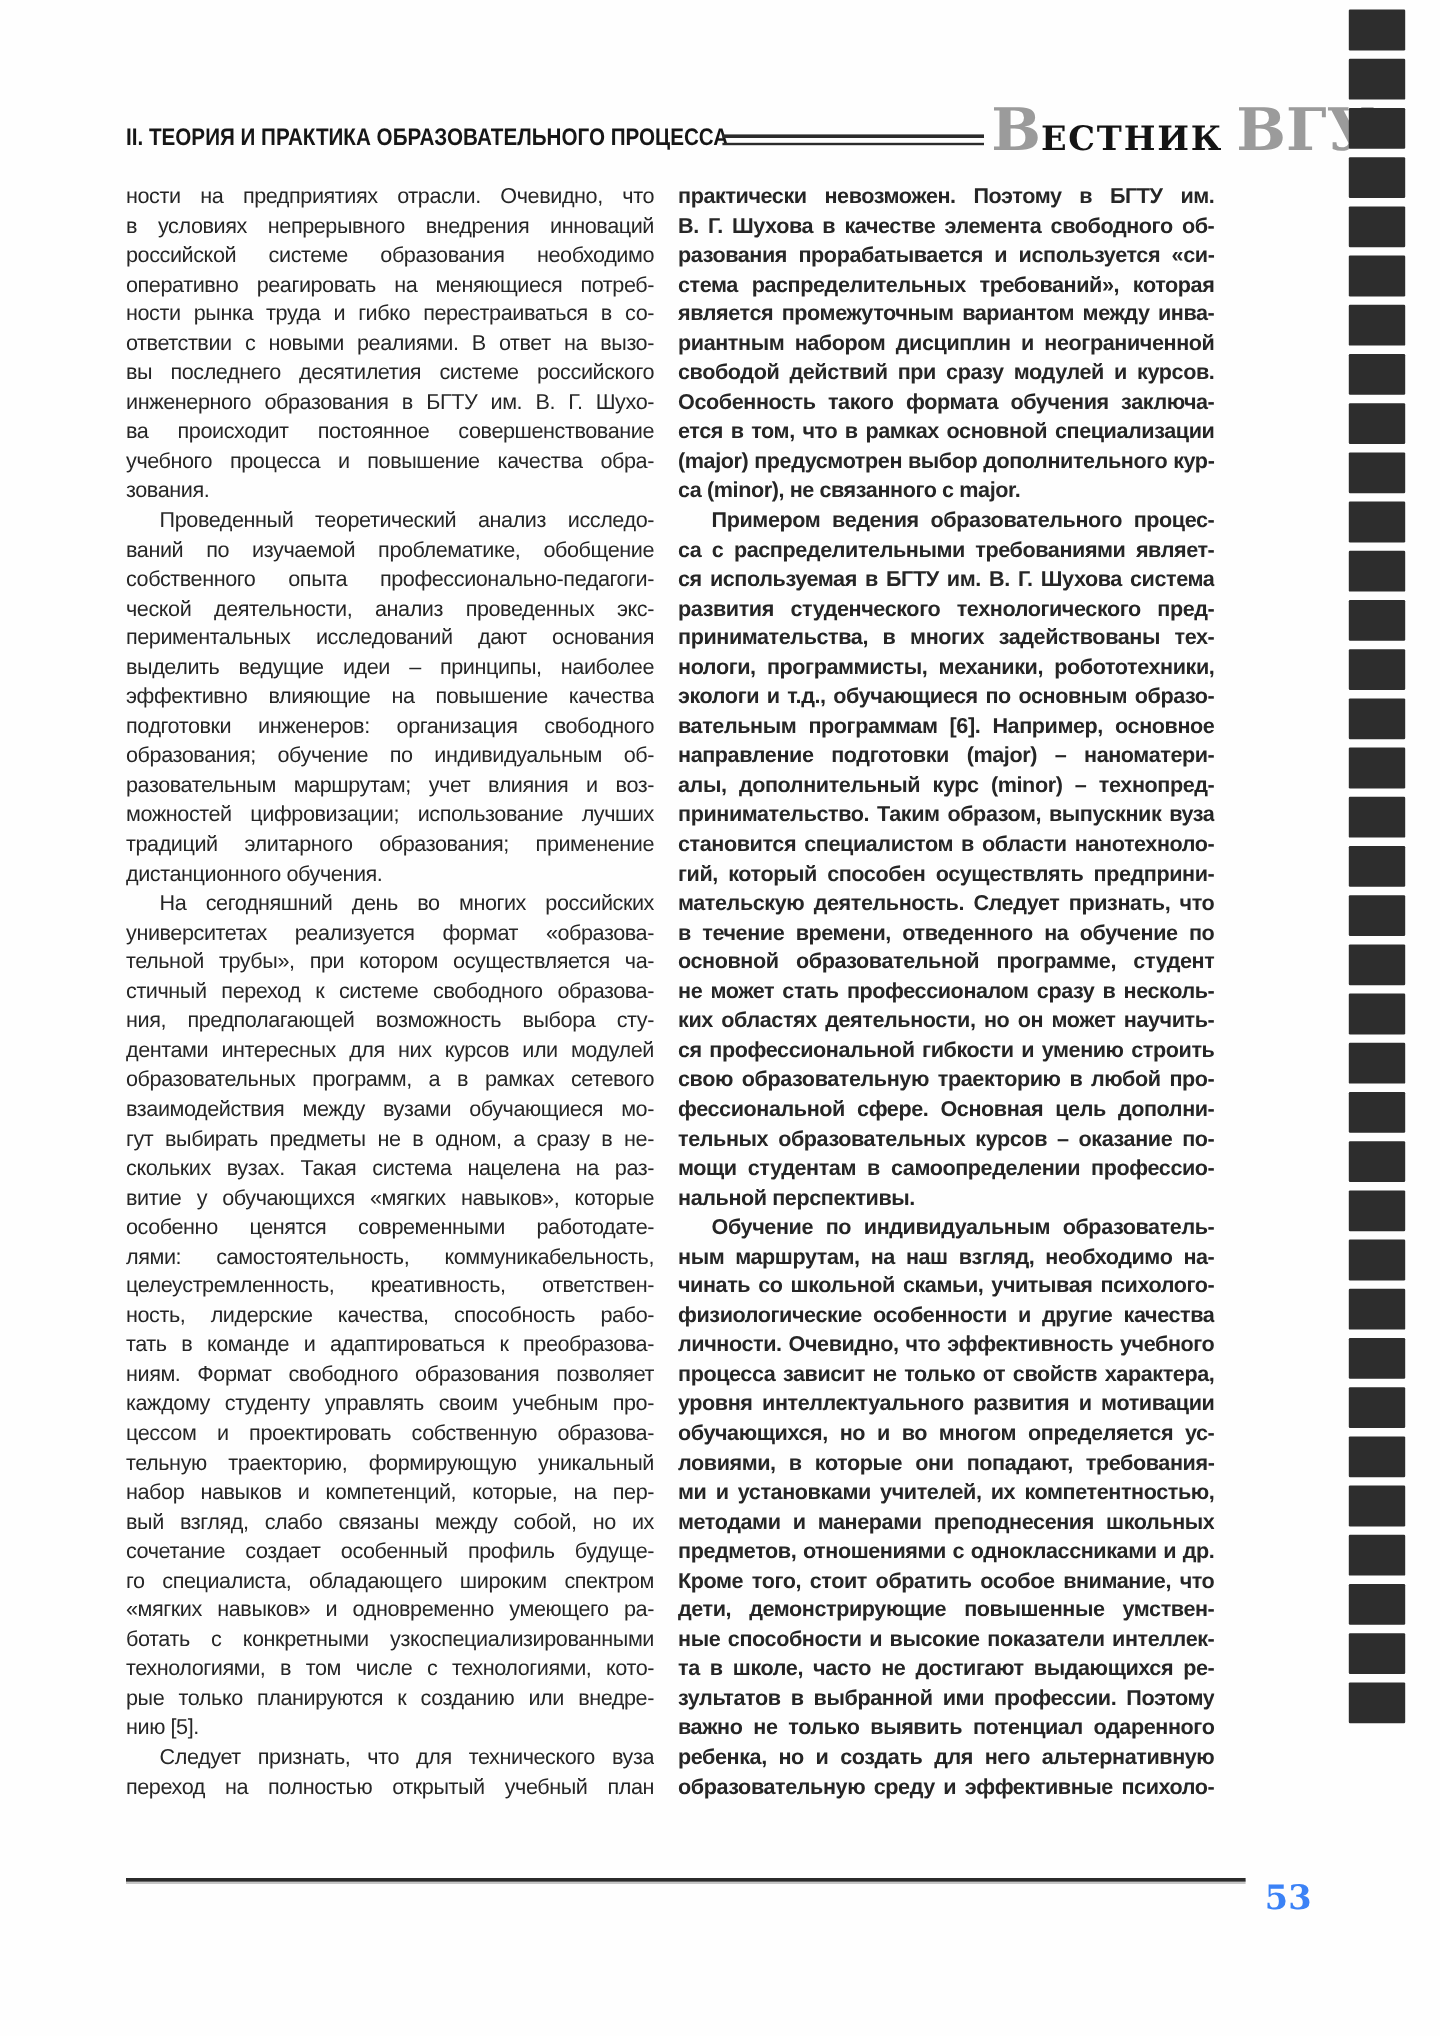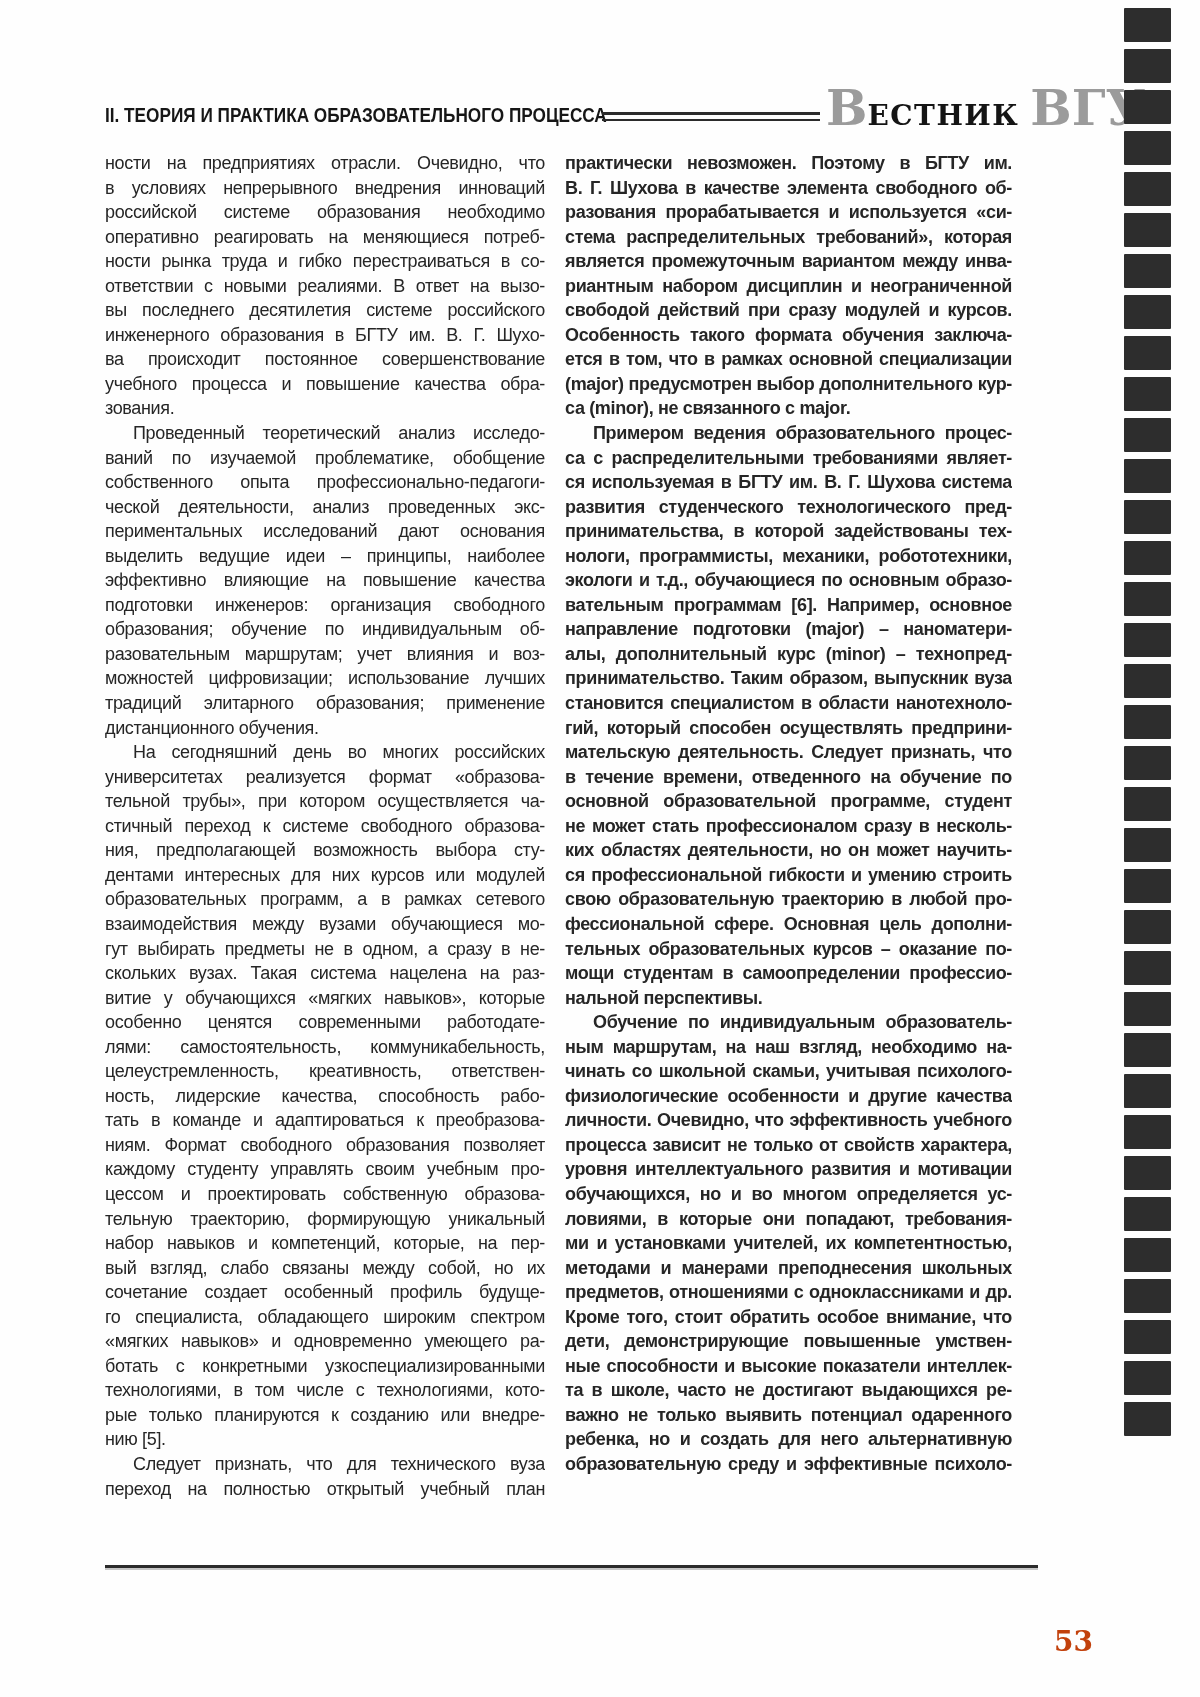--- a/index.html
+++ b/index.html
@@ -73,24 +73,24 @@
   }
   .edge-block{height:34px;width:47px;border-radius:1px;}
   
   .footer-rule{
     position:absolute;left:105px;top:1565px;
     width:933px;height:3px;
     background:var(--rule);
     box-shadow:0 2px 0 rgba(0,0,0,.22);
   }
   .page-number{
-    position:absolute;left:1054px;top:1628px;
+    position:absolute;left:1054px;top:1568px;
     font-family:"DejaVu Serif",serif;
     font-weight:700;font-size:28px;line-height:1;
-    color:#c2410c;
+    color:#3b82f6;
   }
 </style>
 </head>
 <body>
 
 <div class="page">
 
   <header>
     <span class="section-title">II. ТЕОРИЯ И ПРАКТИКА ОБРАЗОВАТЕЛЬНОГО ПРОЦЕССА</span>
     <span class="header-divider"></span>
@@ -168,21 +168,21 @@
         <div class="line">риантным набором дисциплин и неограниченной</div>
         <div class="line">свободой действий при сразу модулей и курсов.</div>
         <div class="line">Особенность такого формата обучения заключа-</div>
         <div class="line">ется в том, что в рамках основной специализации</div>
         <div class="line">(major) предусмотрен выбор дополнительного кур-</div>
         <div class="line endline">са (minor), не связанного с major.</div>
         <div class="line indent">Примером ведения образовательного процес-</div>
         <div class="line">са с распределительными требованиями являет-</div>
         <div class="line">ся используемая в БГТУ им. В. Г. Шухова система</div>
         <div class="line">развития студенческого технологического пред-</div>
-        <div class="line">принимательства, в которой задействованы тех-</div>
+        <div class="line">принимательства, в многих задействованы тех-</div>
         <div class="line">нологи, программисты, механики, робототехники,</div>
         <div class="line">экологи и т.д., обучающиеся по основным образо-</div>
         <div class="line">вательным программам [6]. Например, основное</div>
         <div class="line">направление подготовки (major) – наноматери-</div>
         <div class="line">алы, дополнительный курс (minor) – технопред-</div>
         <div class="line">принимательство. Таким образом, выпускник вуза</div>
         <div class="line">становится специалистом в области нанотехноло-</div>
         <div class="line">гий, который способен осуществлять предприни-</div>
         <div class="line">мательскую деятельность. Следует признать, что</div>
         <div class="line">в течение времени, отведенного на обучение по</div>
@@ -204,20 +204,21 @@
         <div class="line">уровня интеллектуального развития и мотивации</div>
         <div class="line">обучающихся, но и во многом определяется ус-</div>
         <div class="line">ловиями, в которые они попадают, требования-</div>
         <div class="line">ми и установками учителей, их компетентностью,</div>
         <div class="line">методами и манерами преподнесения школьных</div>
         <div class="line">предметов, отношениями с одноклассниками и др.</div>
         <div class="line">Кроме того, стоит обратить особое внимание, что</div>
         <div class="line">дети, демонстрирующие повышенные умствен-</div>
         <div class="line">ные способности и высокие показатели интеллек-</div>
         <div class="line">та в школе, часто не достигают выдающихся ре-</div>
+        <div class="line">зультатов в выбранной ими профессии. Поэтому</div>
         <div class="line">важно не только выявить потенциал одаренного</div>
         <div class="line">ребенка, но и создать для него альтернативную</div>
         <div class="line">образовательную среду и эффективные психоло-</div>
       </div>
   </main>
 
   <div class="edge-strip">
       <div class="edge-block" style="background: rgb(45, 45, 45);"></div>
       <div class="edge-block" style="background: rgb(45, 45, 45);"></div>
       <div class="edge-block" style="background: rgb(45, 45, 45);"></div>

